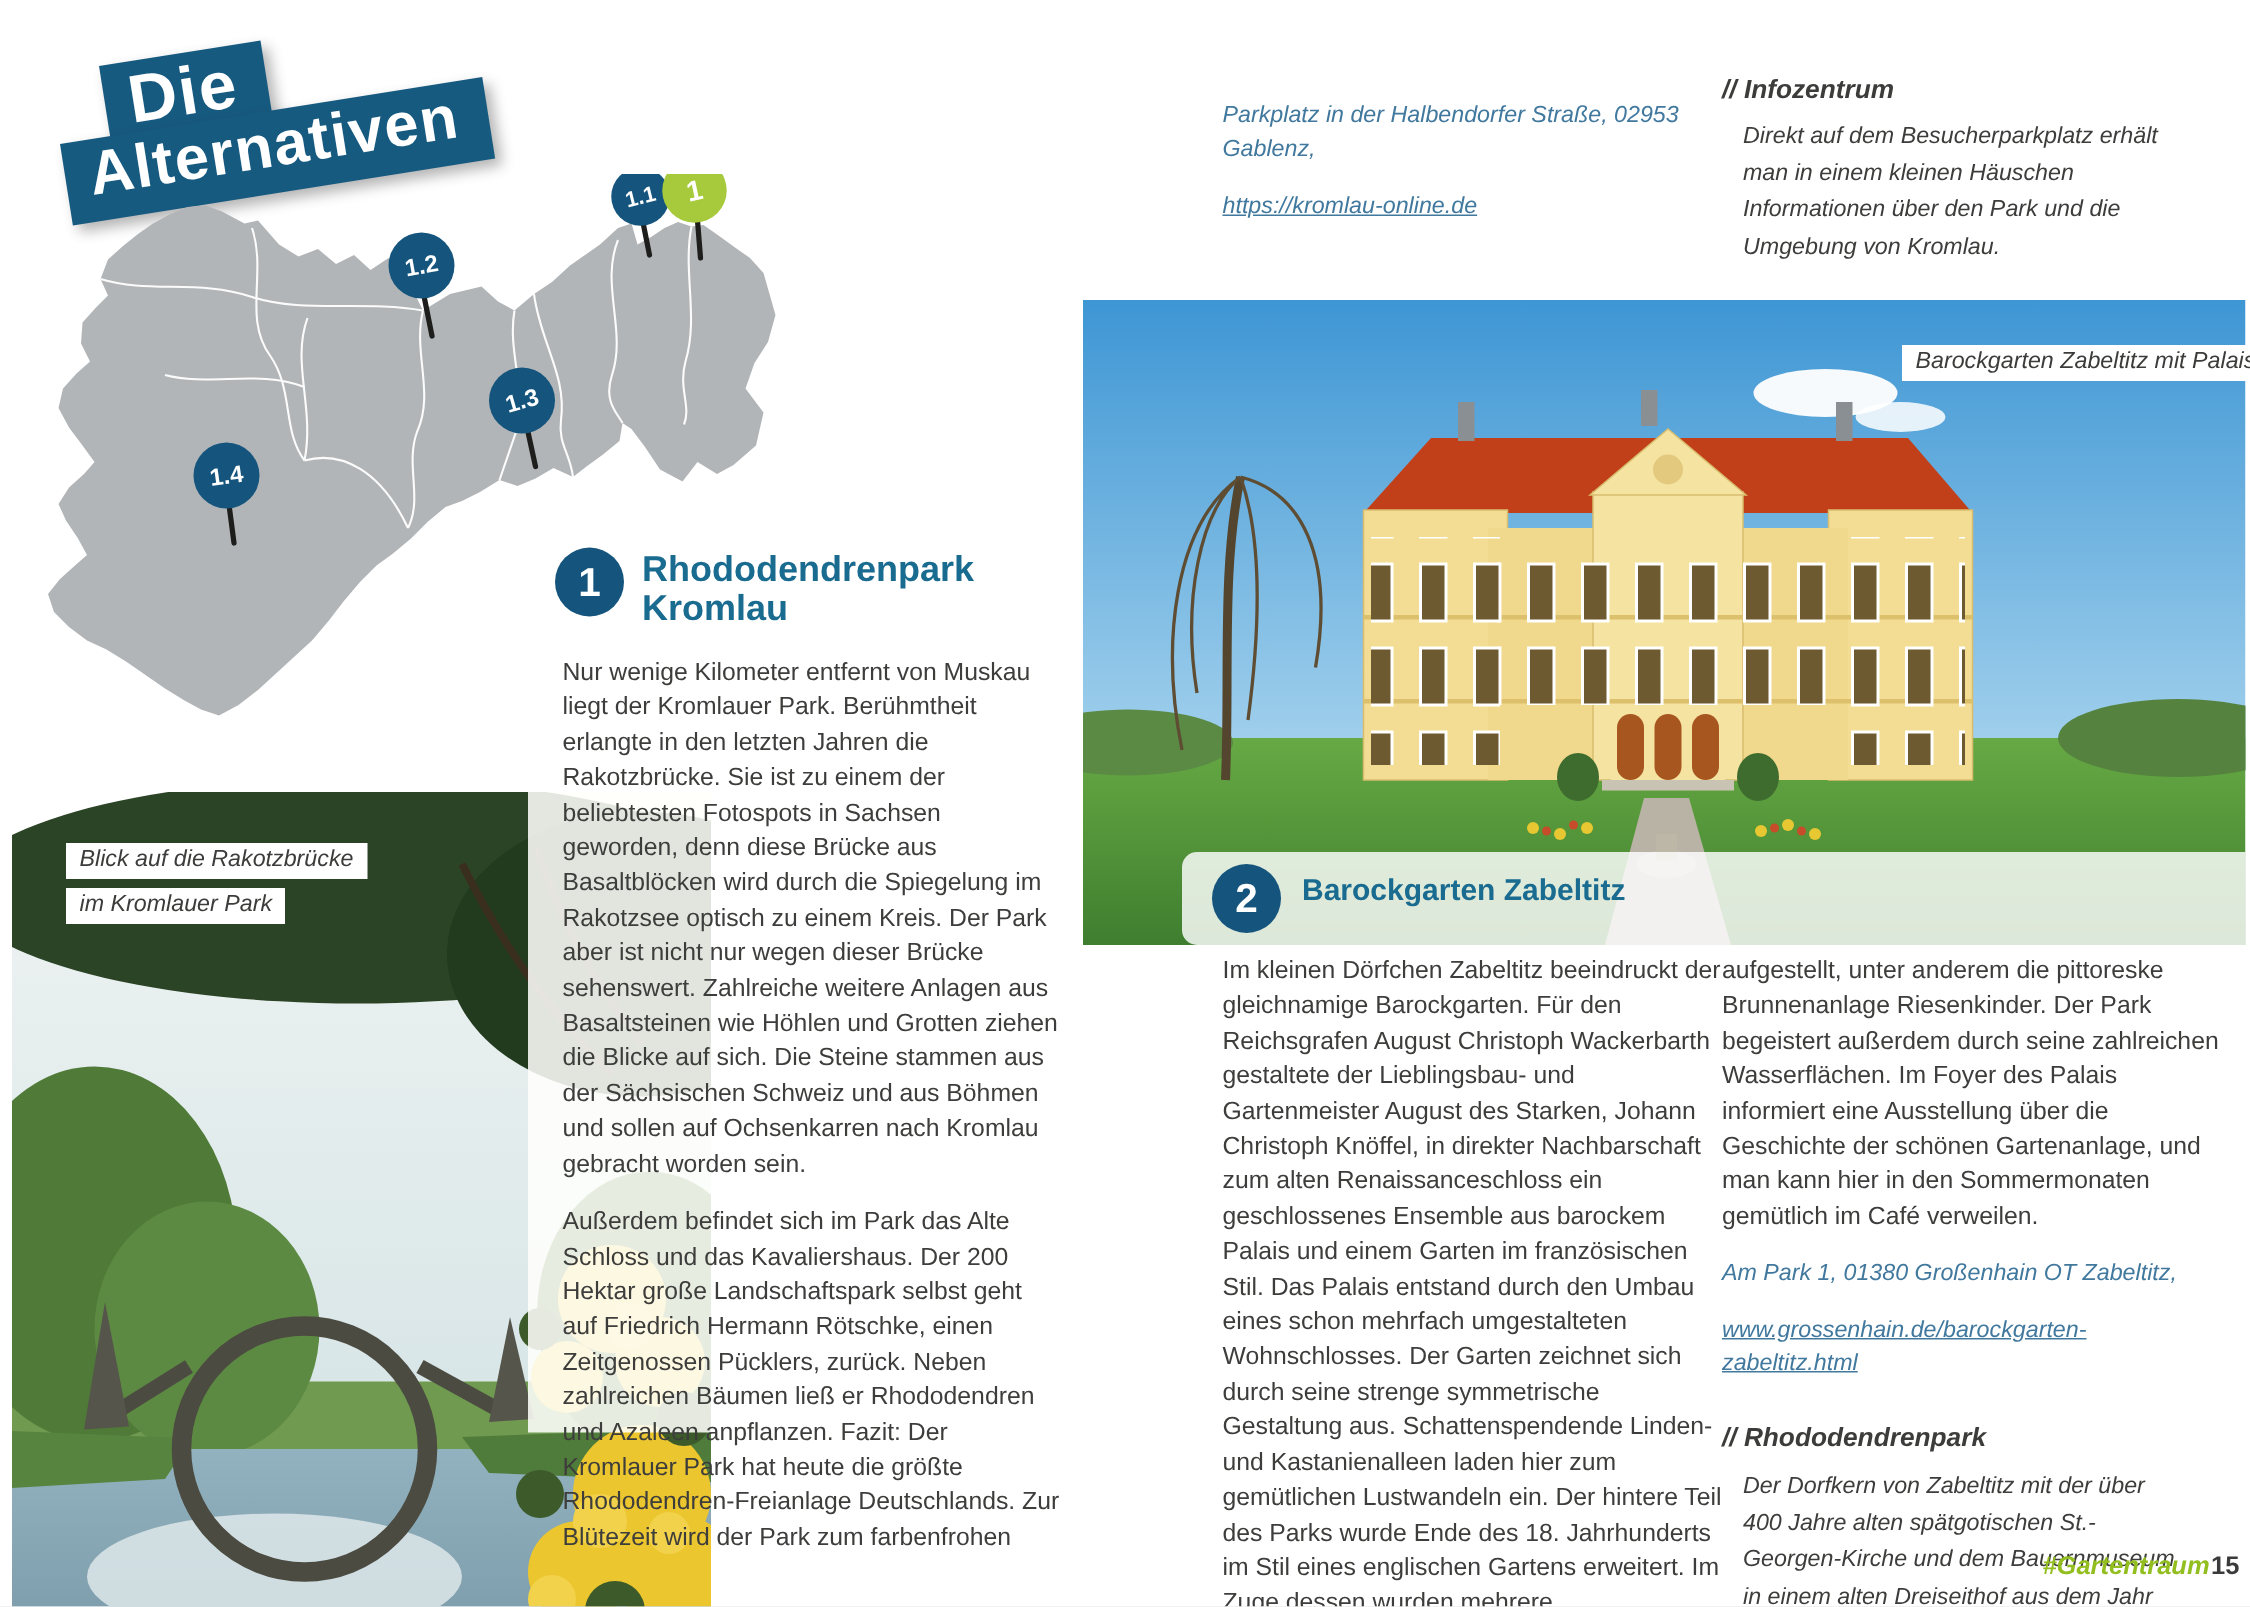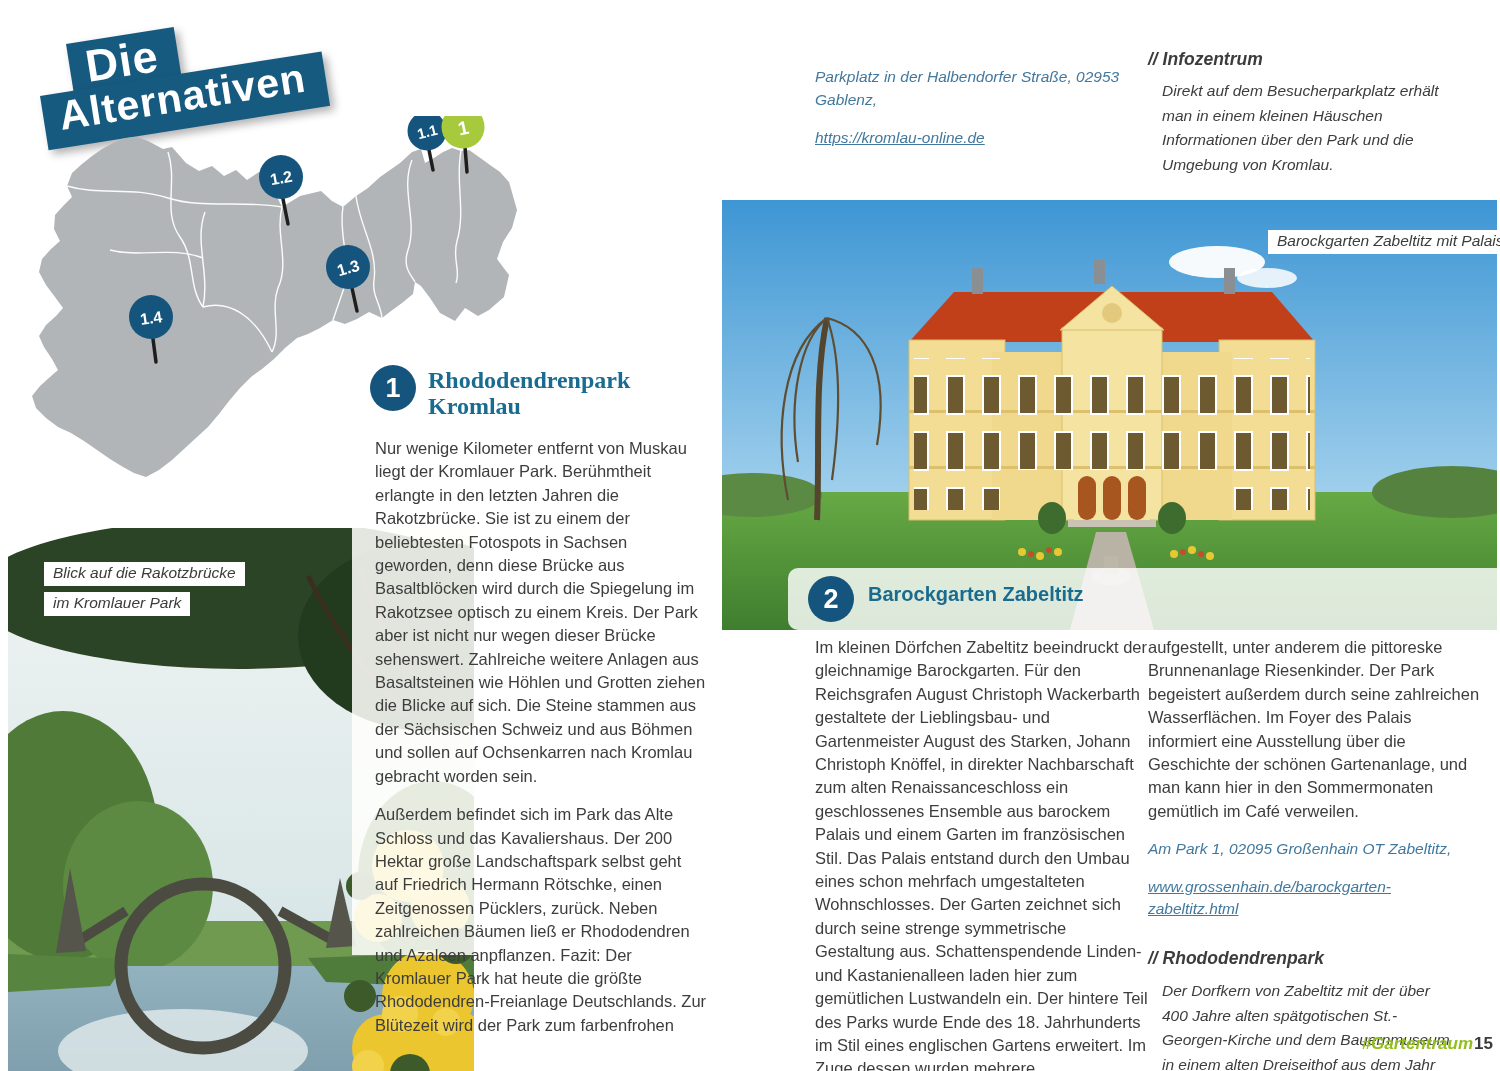--- a/index.html
+++ b/index.html
@@ -23,21 +23,21 @@
 
   
   .num-circle {
     position:absolute; width:46px; height:46px; border-radius:50%;
     background:#15557d; color:#fff; font-weight:bold; font-size:27px;
     display:flex; align-items:center; justify-content:center;
   }
   #c1 { left:370px; top:365px; }
   .sec1-title { position:absolute; left:428px; top:367px; margin:0;
     font-size:24px; font-weight:bold; color:#1a6b90; line-height:26px; }
-  .sec1-title span { display:block;font-family:Liberation Serif, serif; }
+  .sec1-title span { display:block; }
 
   
   .body-col { position:absolute; width:333px; font-size:16.5px; line-height:23.4px; }
   .body-col p { margin:0 0 15px 0; }
   #col1    { left:375px; top:437px; z-index:6; }
   #col2top { left:815px; top:66px; }
   #col2a   { left:815px; top:636px; }
   #col2b   { left:1148px; top:636px; }
   #col2top .para { margin-bottom:2px; }
   #col2a p, .nogap { margin-bottom:0; }
@@ -298,21 +298,21 @@
     <div class="num-circle" id="c2">2</div>
     <h2 class="sec2-title">Barockgarten Zabeltitz</h2>
   </div>
 
   <div class="body-col" id="col2a">
     <p>Im kleinen Dörfchen Zabeltitz beeindruckt der gleichnamige Barockgarten. Für den Reichsgrafen August Christoph Wackerbarth gestaltete der Lieblingsbau- und Gartenmeister August des Starken, Johann Christoph Knöffel, in direkter Nachbarschaft zum alten Renaissanceschloss ein geschlossenes Ensemble aus barockem Palais und einem Garten im französischen Stil. Das Palais entstand durch den Umbau eines schon mehrfach umgestalteten Wohnschlosses. Der Garten zeichnet sich durch seine strenge symmetrische Gestaltung aus. Schattenspendende Linden- und Kastanienalleen laden hier zum gemütlichen Lustwandeln ein. Der hintere Teil des Parks wurde Ende des 18. Jahrhunderts im Stil eines englischen Gartens erweitert. Im Zuge dessen wurden mehrere Sandsteinfiguren</p>
   </div>
 
   <div class="body-col" id="col2b">
     <p class="nogap">aufgestellt, unter anderem die pittoreske Brunnenanlage Riesenkinder. Der Park begeistert außerdem durch seine zahlreichen Wasserflächen. Im Foyer des Palais informiert eine Ausstellung über die Geschichte der schönen Gartenanlage, und man kann hier in den Sommermonaten gemütlich im Café verweilen.</p>
-    <p class="address">Am Park 1, 02095 Großenhain OT Zabeltitz,</p>
+    <p class="address">Am Park 1, 01380 Großenhain OT Zabeltitz,</p>
     <a class="linkline">www.grossenhain.de/barockgarten-zabeltitz.html</a>
     <aside class="infobox" id="ib2">
       <h3>// Rhododendrenpark</h3>
       <p>Der Dorfkern von Zabeltitz mit der über 400 Jahre alten spätgotischen St.-Georgen-Kirche und dem Bauernmuseum in einem alten Dreiseithof aus dem Jahr 1810 sind ebenfalls sehr sehenswert.</p>
     </aside>
   </div>
 
   <div class="footer-right">
     <span class="hashtag">#Gartentraum</span>
     <span class="pagenum-right">15</span>

